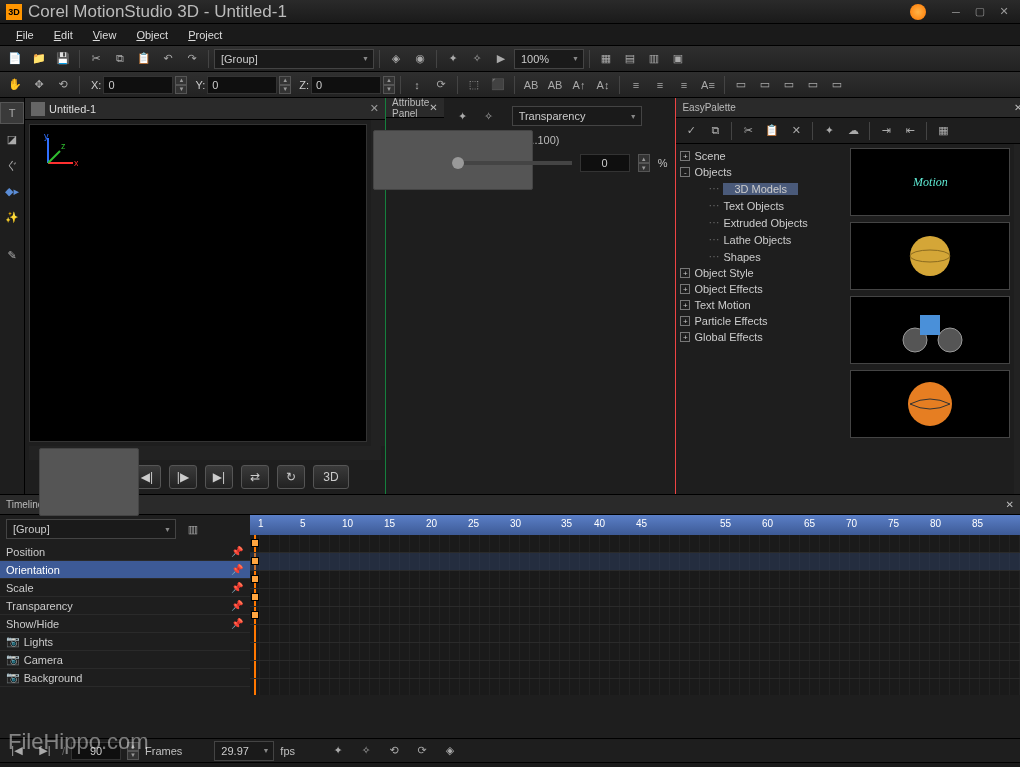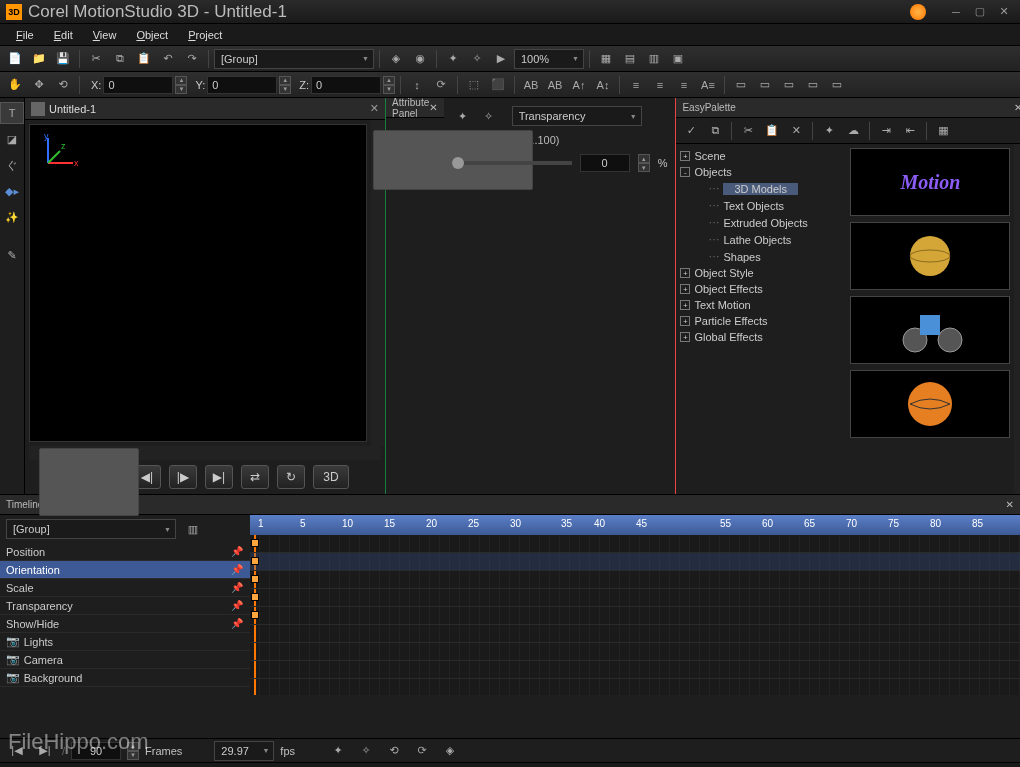--- a/index.html
+++ b/index.html
@@ -52,21 +52,21 @@
 .viewthumbbtn { width:160px; height:22px; background:linear-gradient(#3a3a3a,#222); border:1px solid #555; border-radius:3px; color:#ddd; display:flex; align-items:center; justify-content:center; margin:10px auto; cursor:pointer; }
 .easypanel { flex:1; background:#1e1e1e; display:flex; flex-direction:column; border-left:1px solid #ef4444; }
 .easytb { height:26px; display:flex; align-items:center; padding:0 4px; gap:2px; border-bottom:1px solid #000; }
 .easybody { flex:1; display:flex; }
 .tree { flex:0 0 170px; padding:4px; overflow:hidden; }
 .treeitem { display:flex; align-items:center; padding:2px 0; color:#ccc; font-size:11px; cursor:pointer; }
 .treeitem .exp { width:10px; height:10px; border:1px solid #777; font-size:8px; display:flex; align-items:center; justify-content:center; margin-right:4px; }
 .treeitem.indent2 { padding-left:28px; }
 .treeitem.sel .txt { background:#4a5a7a; padding:0 11px; }
 .thumbs { flex:1; padding:4px; display:flex; flex-direction:column; gap:6px; }
-.thumb { width:160px; height:68px; background:#000; border:1px solid #444; display:flex; align-items:center; justify-content:center; color:#8b5cf6; font-size:20px; font-weight:bold; }
+.thumb { width:160px; height:68px; background:#000; border:1px solid #444; display:flex; align-items:center; justify-content:center; color:#5eead4; font-size:12px; font-weight:normal; }
 .thumbscroll { width:14px; background:#222; }
 .timeline { height:268px; background:#1e1e1e; display:flex; flex-direction:column; border-top:1px solid #000; }
 .tlfilter { height:28px; display:flex; align-items:center; padding:0 6px; gap:6px; }
 .tlbody { flex:1; display:flex; }
 .tlleft { width:250px; display:flex; flex-direction:column; }
 .tlrow { height:18px; display:flex; align-items:center; padding:0 6px; color:#ccc; font-size:11px; border-bottom:1px solid #2a2a2a; }
 .tlrow.sel { background:#3d5a96; color:#fff; }
 .tlrow .pin { margin-left:auto; font-size:10px; }
 .tlright { flex:1; position:relative; overflow:hidden; }
 .ruler { height:20px; background:linear-gradient(#5b7fc7,#3d5a96); display:flex; align-items:center; position:relative; }

